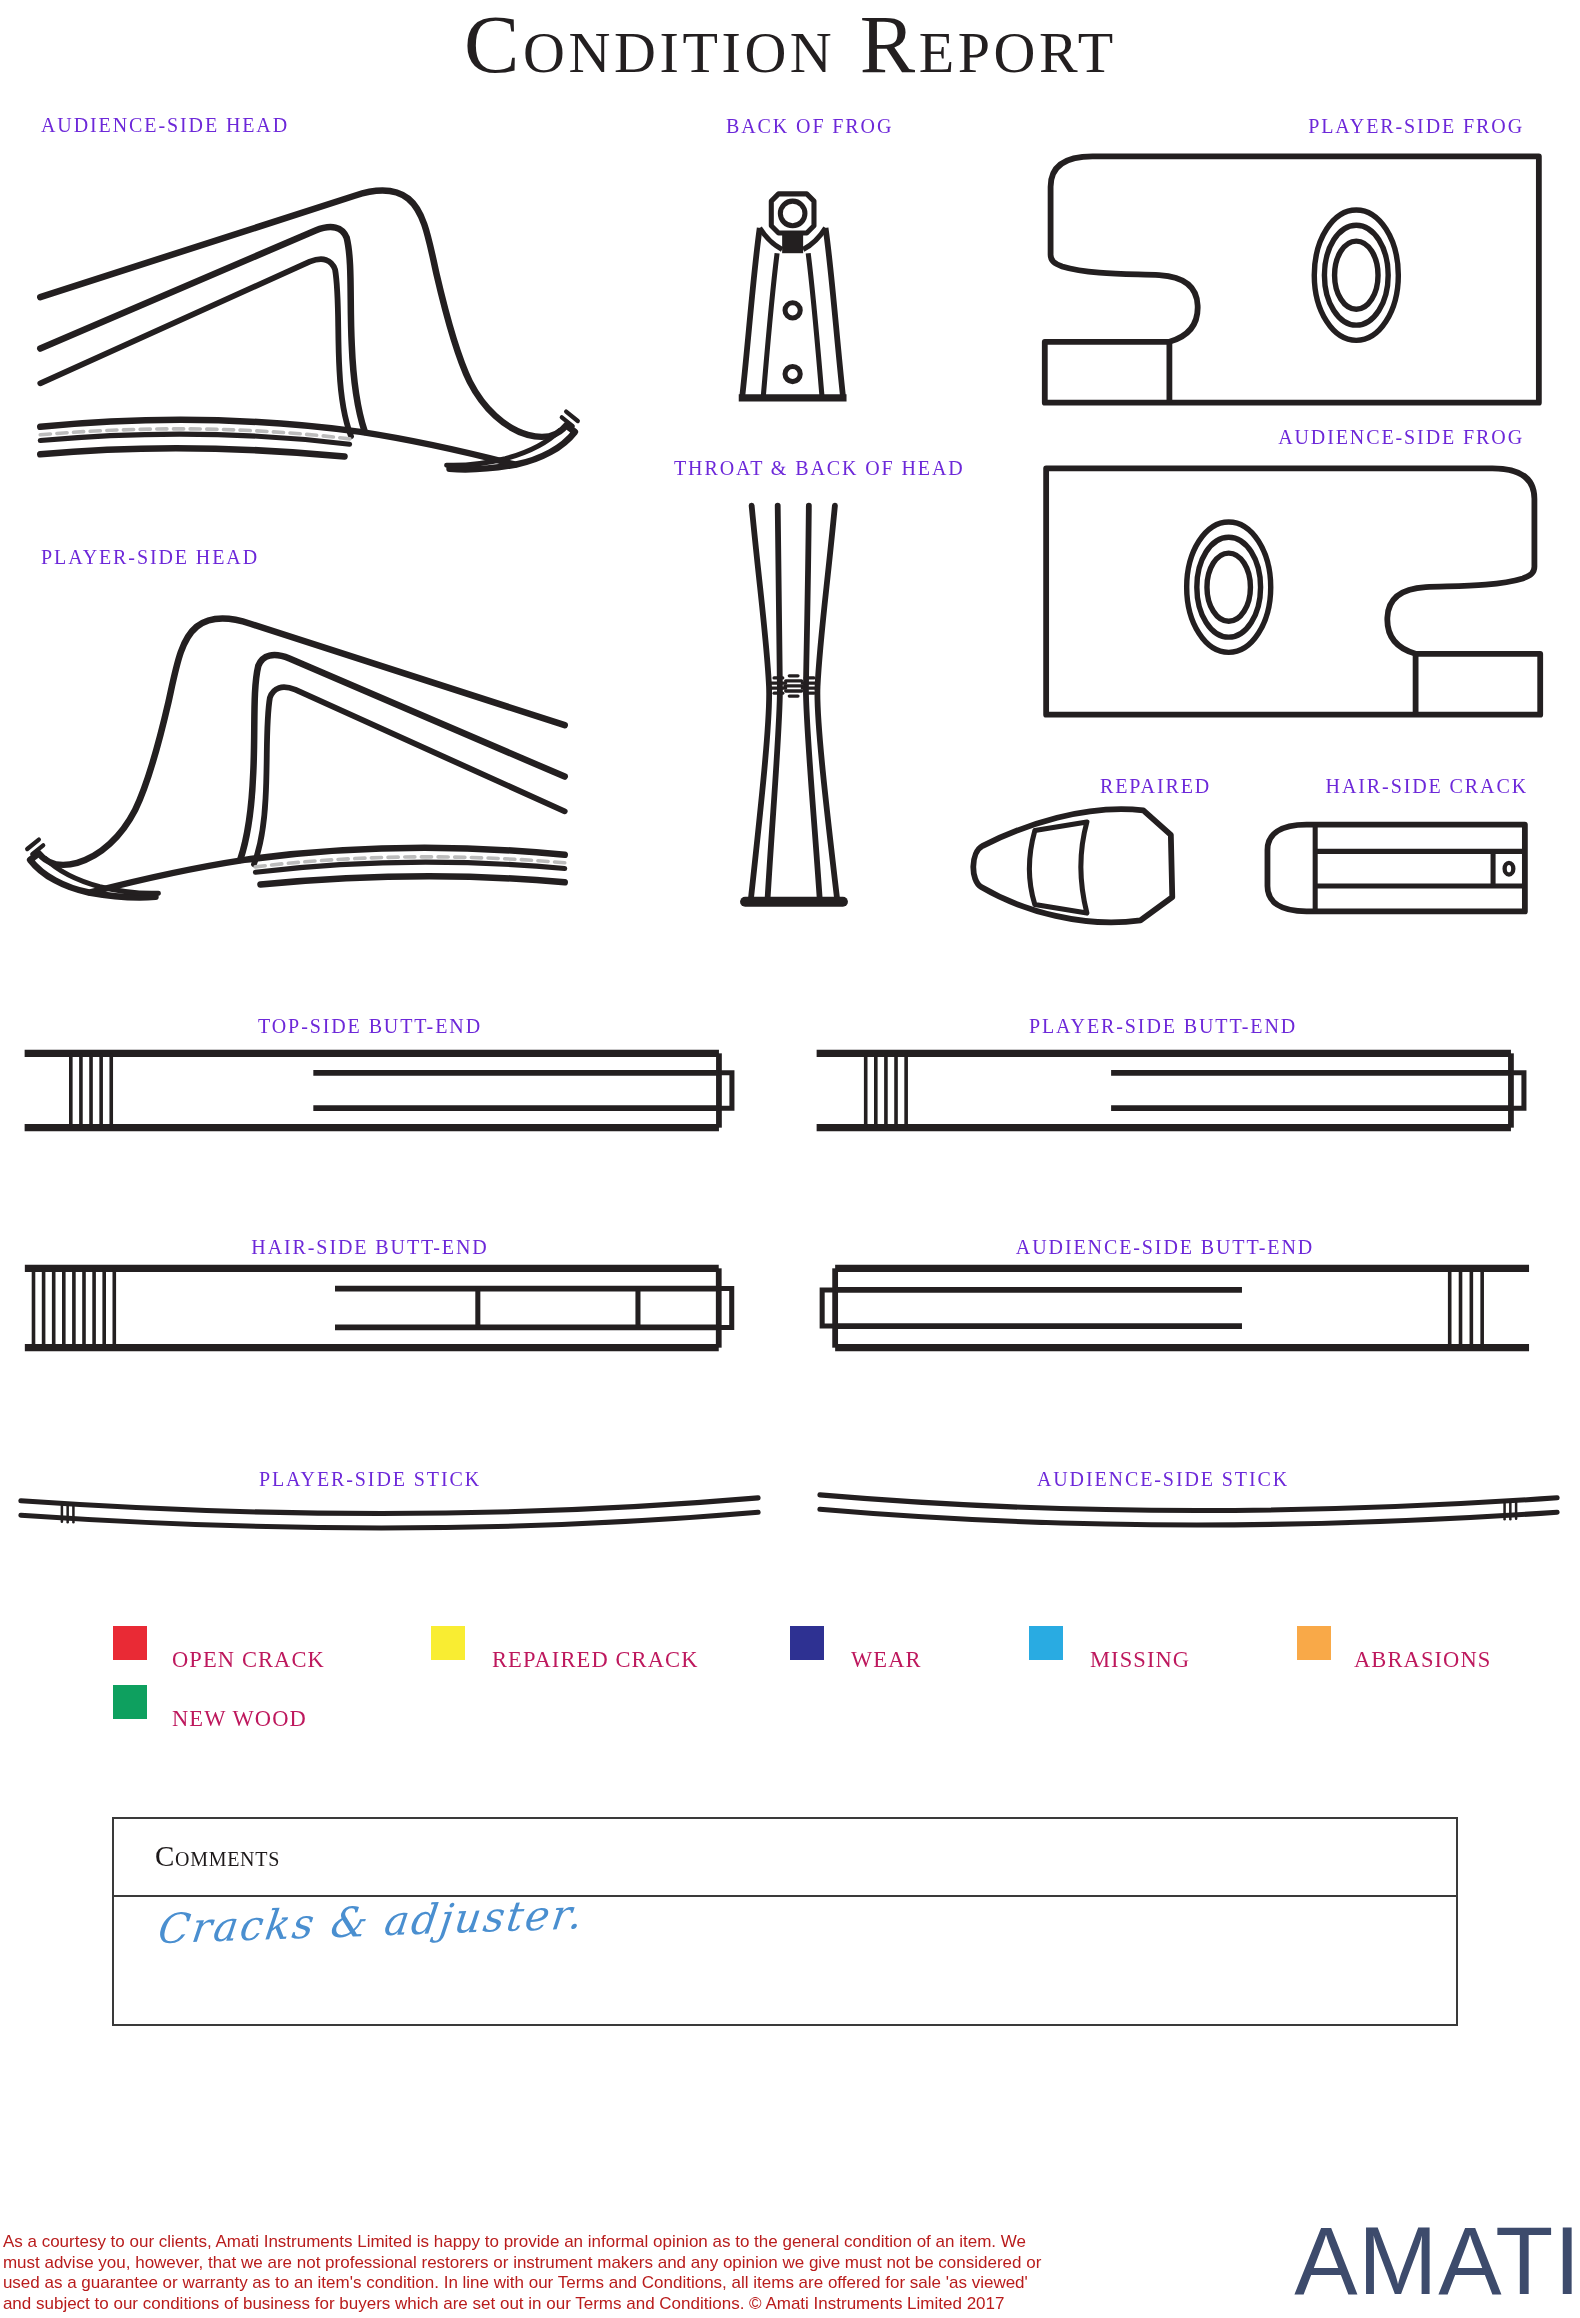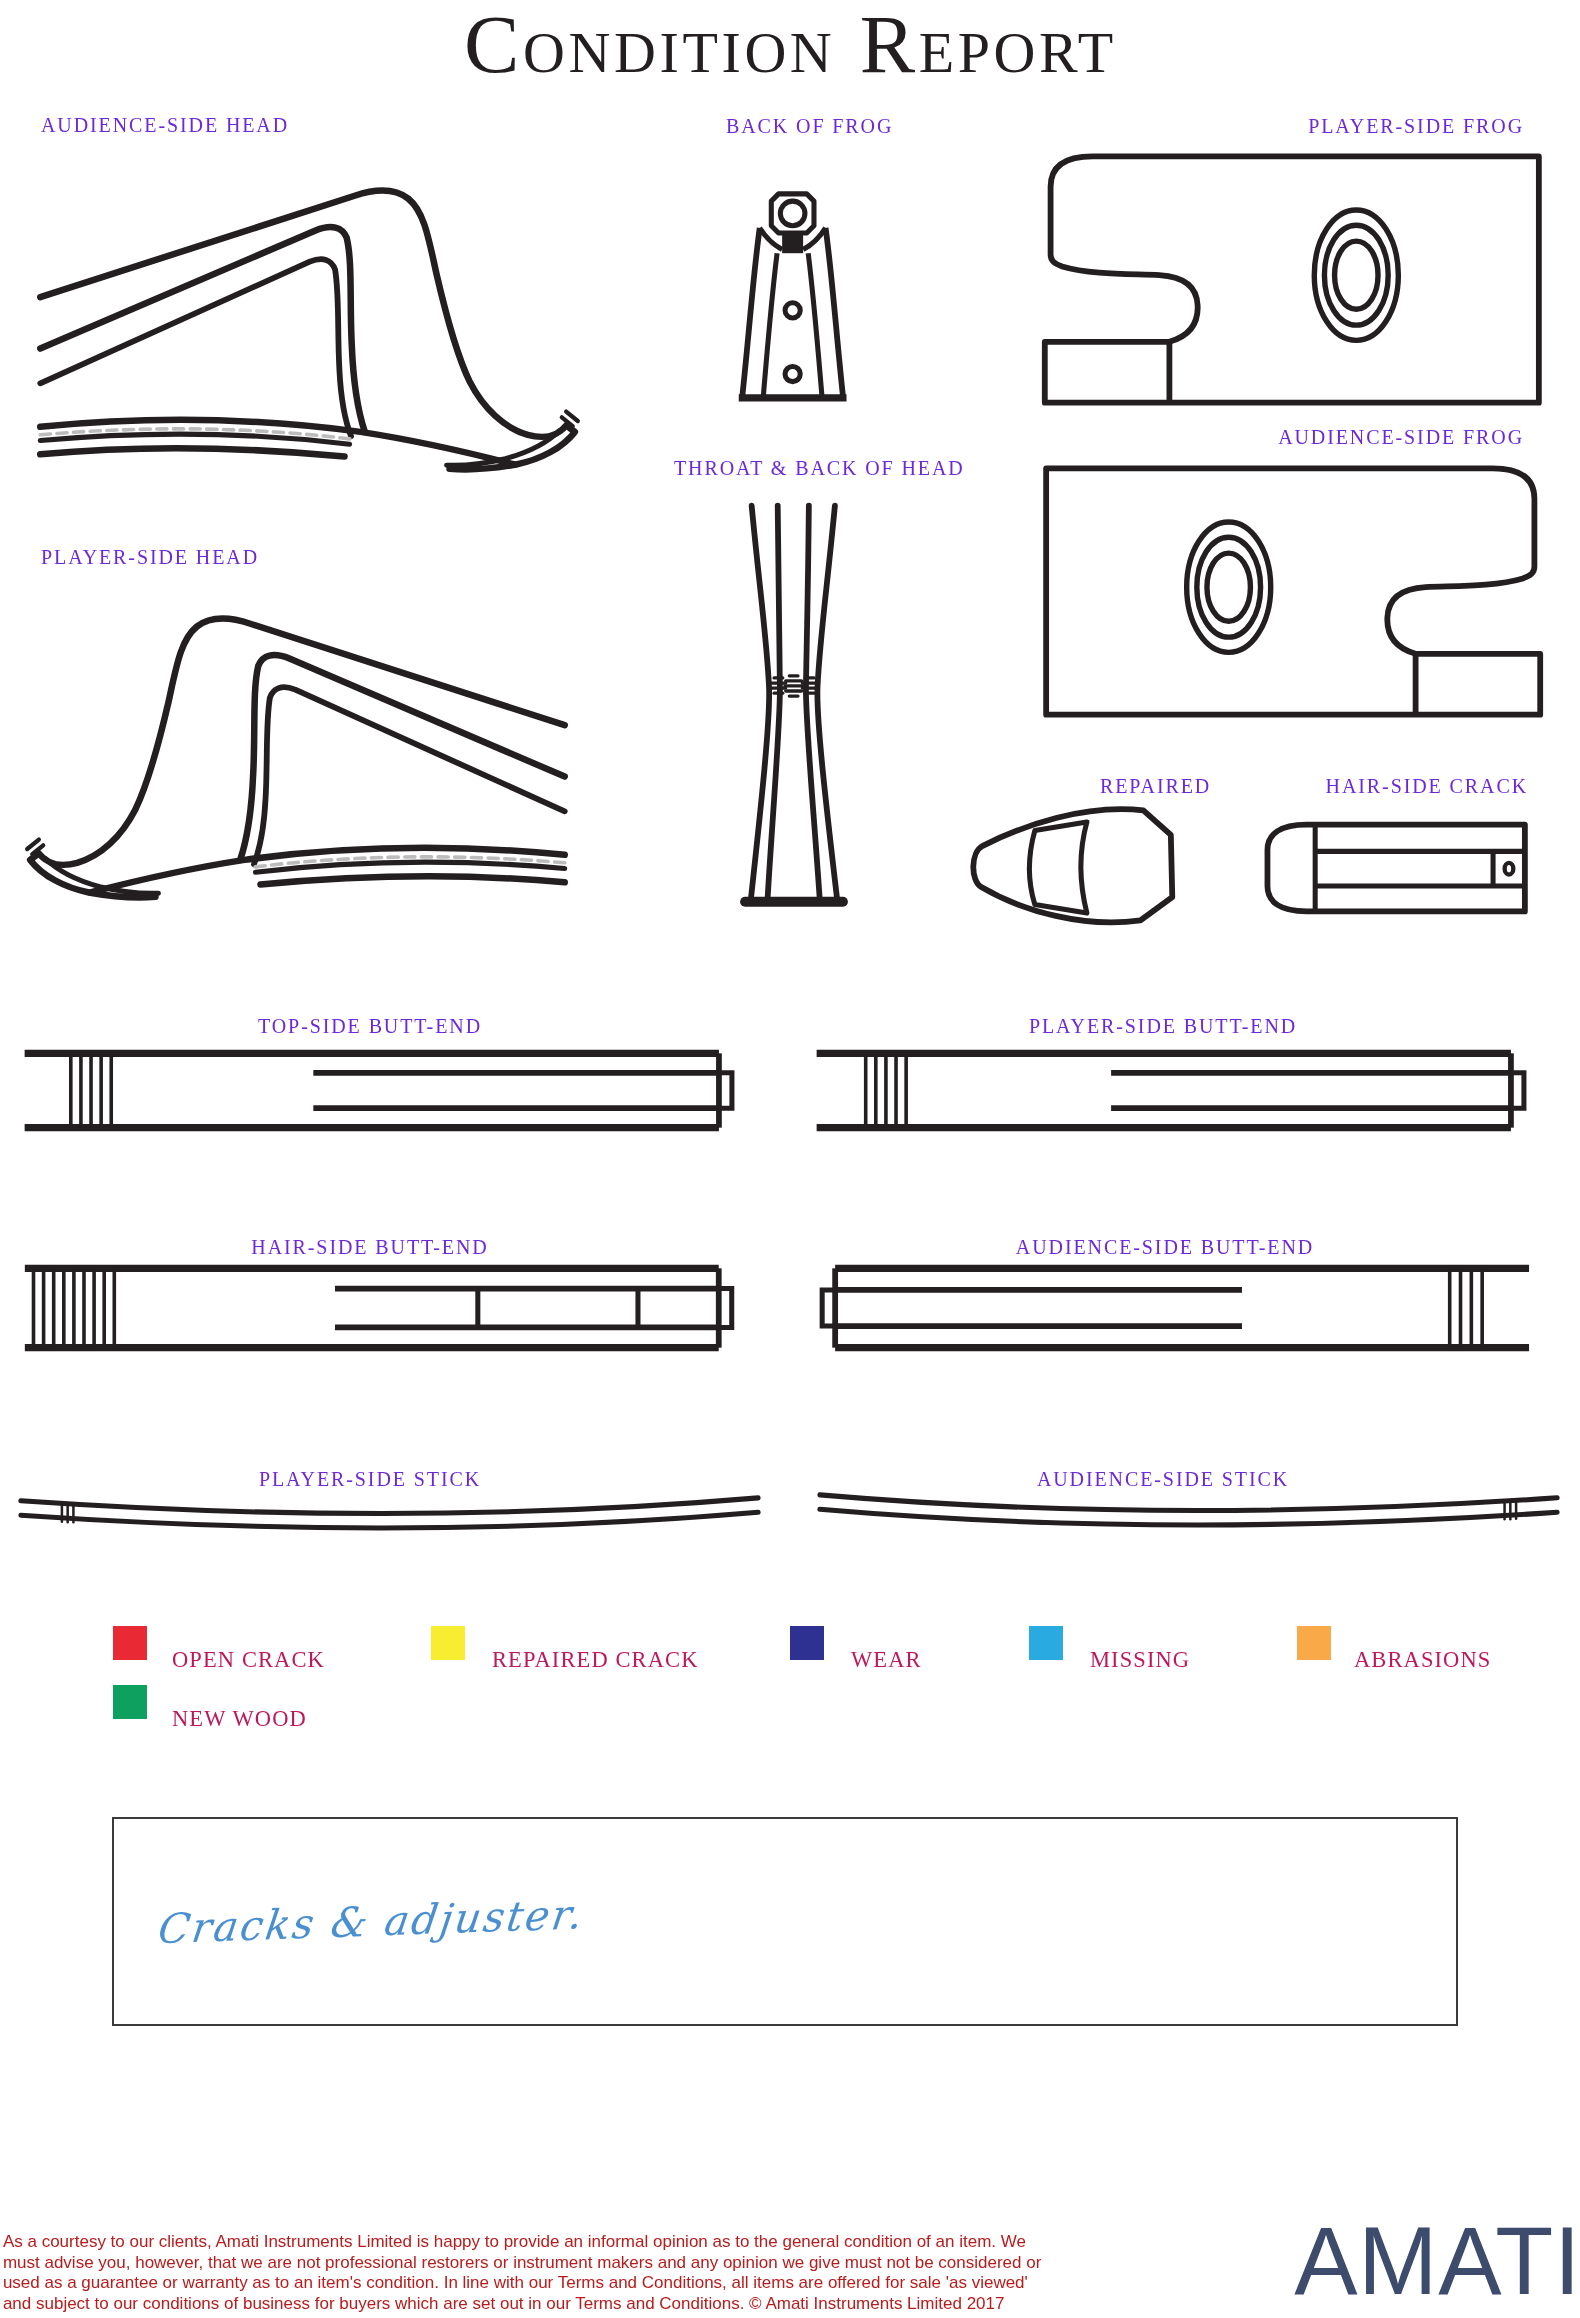--- a/index.html
+++ b/index.html
@@ -292,20 +292,23 @@
   <div class="legend-item" style="left:1297px;top:1626px;width:275px;">
     <span class="swatch" style="background: rgb(249, 169, 72);"></span>
     <span class="legend-label" style="left:57px;">ABRASIONS</span>
   </div>
   <div class="legend-item" style="left:113px;top:1685px;width:304px;">
     <span class="swatch" style="background: rgb(14, 160, 95);"></span>
     <span class="legend-label" style="left:59px;">NEW WOOD</span>
   </div>
 
   <div class="comments-box">
+    <div class="comments-header">
+      <span>Comments</span>
+    </div>
     <div class="comments-note">Cracks &amp; adjuster.</div>
   </div>
 
   <div class="footer-text">As a courtesy to our clients, Amati Instruments Limited is happy to provide an informal opinion as to the general condition of an item. We must advise you, however, that we are not professional restorers or instrument makers and any opinion we give must not be considered or used as a guarantee or warranty as to an item's condition. In line with our Terms and Conditions, all items are offered for sale 'as viewed' and subject to our conditions of business for buyers which are set out in our Terms and Conditions. © Amati Instruments Limited 2017</div>
   <div class="brand">AMATI</div>
 
 </div>
 
 
 </body></html>

